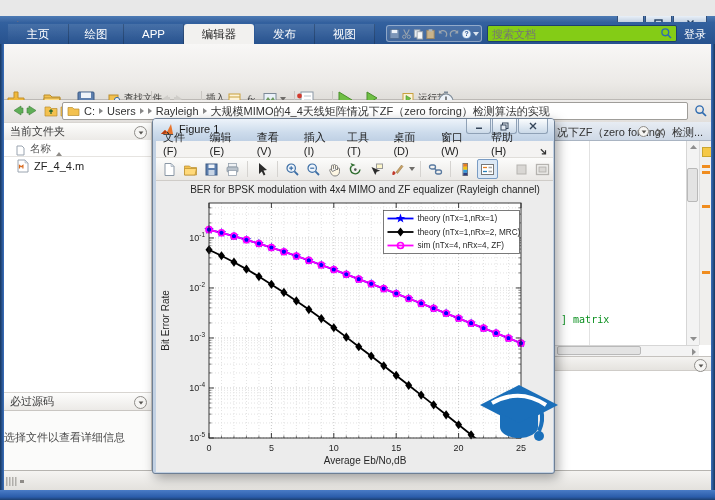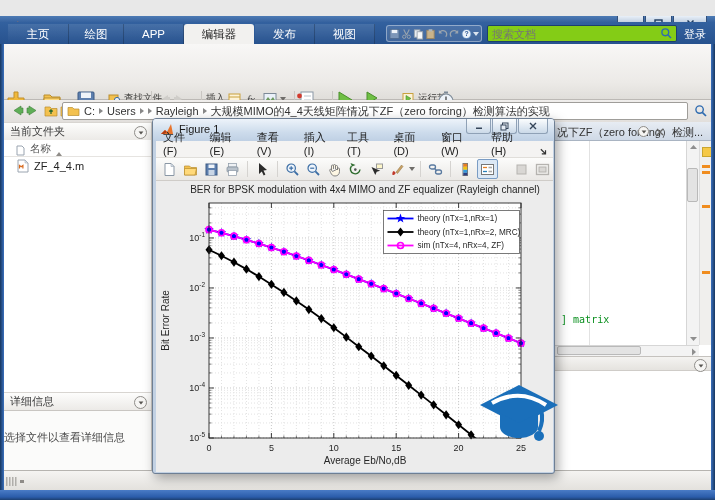--- a/index.html
+++ b/index.html
@@ -424,21 +424,21 @@
 <div class="abs filerow">
   <svg width="12" height="14" viewBox="0 0 12 14">
     <path d="M1 1h7l3 3v9H1z" fill="#fff" stroke="#9aa4b0"></path>
     <path d="M8 1l3 3H8z" fill="#dfe7ef" stroke="#9aa4b0" stroke-width=".5"></path>
     <path d="M2.5 9.5v-3l1.7 1.2L5.9 6.5v3" stroke="#d86a1e" fill="none" stroke-width="1.2"></path>
   </svg>
   <span>ZF_4_4.m</span>
 </div>
 <div class="abs details">
   <div class="phead" style="position:relative">
-    <span>详细信息</span>
+    <span>必过源码</span>
     <span class="pmenu">
         <span class="dd"></span>
       </span>
   </div>
 </div>
 <div class="abs detmsg">选择文件以查看详细信息</div>
 
 <div class="abs edittabs"></div>
 <span class="abs edittab-title">况下ZF（zero forcing）检测...</span>
 <span class="abs pmenu" style="left:638px;top:126px">

